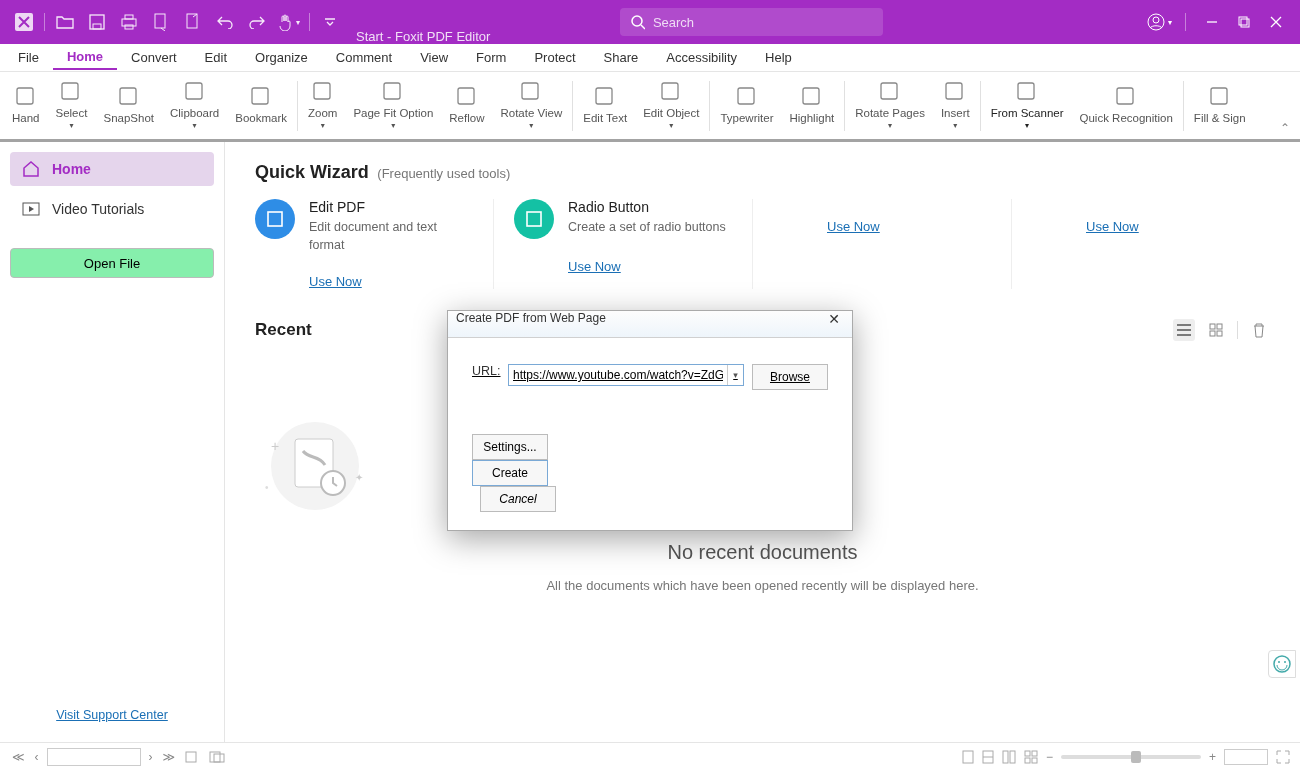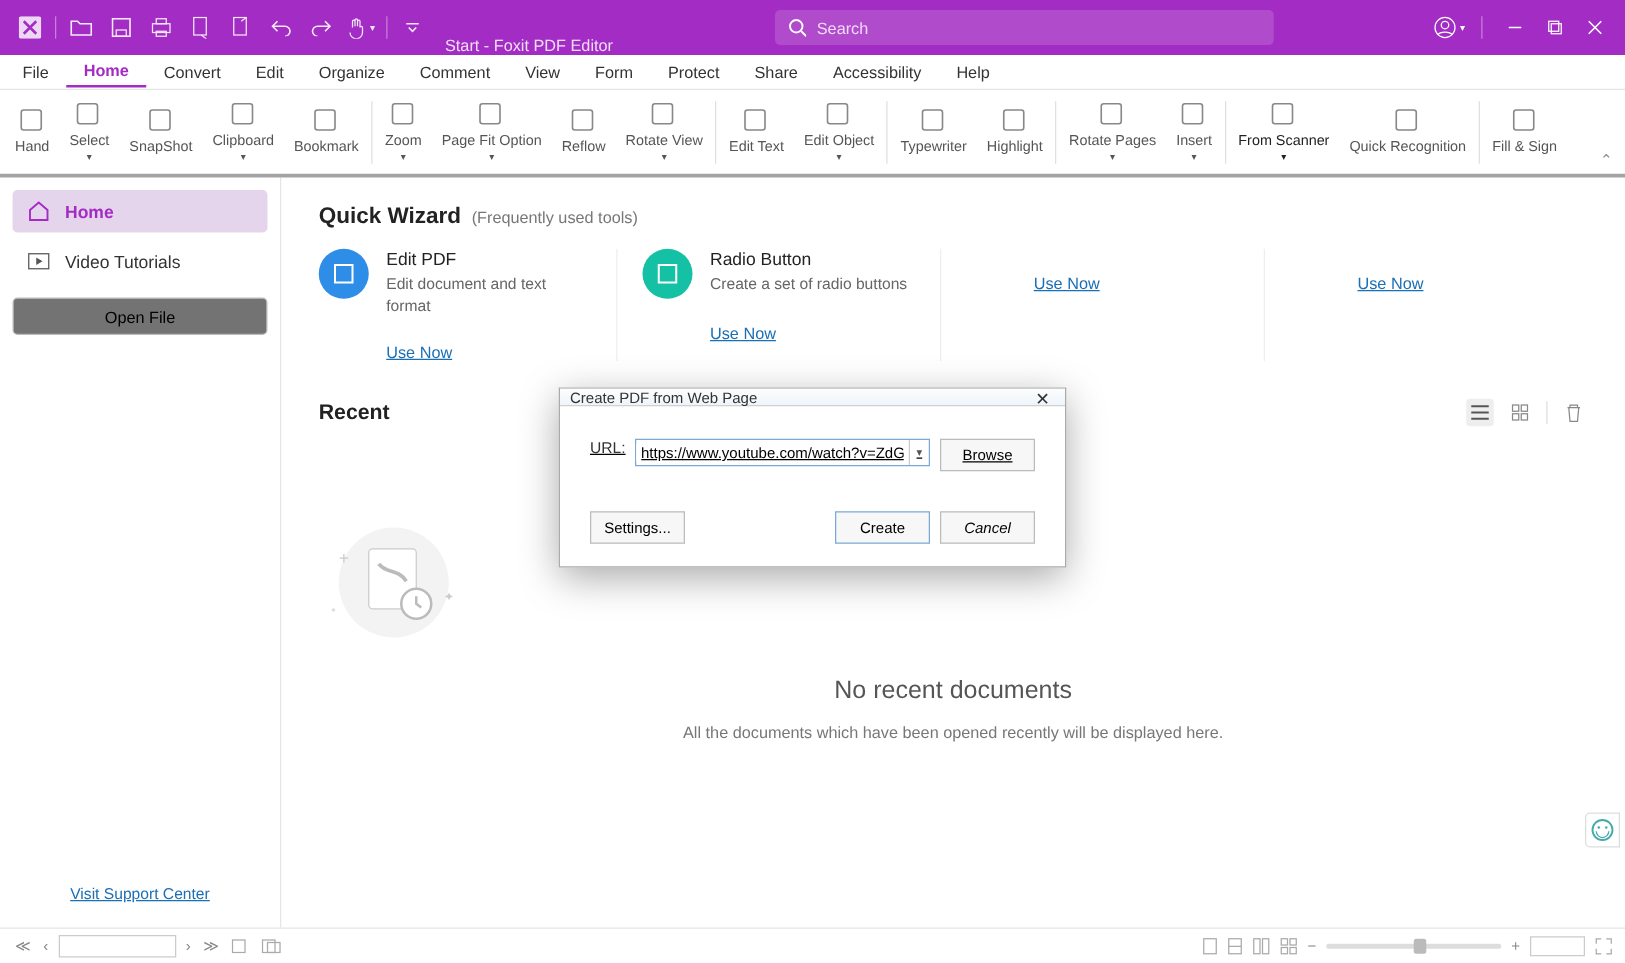--- a/index.html
+++ b/index.html
@@ -3,21 +3,21 @@
 <meta charset="utf-8">
 <style>
 * { margin: 0; padding: 0; box-sizing: border-box; font-family: "Segoe UI", Arial, sans-serif; }
 body { width: 1300px; height: 770px; overflow: hidden; background: #fff; position: relative; }
 
 
 .titlebar { height: 44px; background: #a32cc4; display: flex; align-items: center; padding: 0 8px; color: #fff; }
 .tb-icon { width: 24px; height: 24px; display: flex; align-items: center; justify-content: center; margin: 0 4px; cursor: pointer; opacity: 0.9; }
 .tb-sep { width: 1px; height: 18px; background: rgba(255,255,255,0.4); margin: 0 4px; }
 .tb-title { margin-left: 10px; font-size: 13px; color: rgba(255,255,255,0.85); margin-top: 29px; }
-.tb-search { margin-left: 130px; width: 399px; height: 28px; background: rgba(255,255,255,0.15); border-radius: 4px; display: flex; align-items: center; padding: 0 10px; }
+.tb-search { margin-left: 130px; width: 263px; height: 28px; background: rgba(255,255,255,0.15); border-radius: 4px; display: flex; align-items: center; padding: 0 10px; }
 .tb-search input { background: transparent; border: none; outline: none; color: #fff; font-size: 13px; width: 100%; margin-left: 8px; }
 .tb-search input::placeholder { color: rgba(255,255,255,0.8); }
 .tb-right { margin-left: auto; display: flex; align-items: center; }
 .tb-winbtn { width: 32px; height: 32px; display: flex; align-items: center; justify-content: center; cursor: pointer; }
 
 
 .menubar { height: 28px; display: flex; align-items: center; padding: 0 4px; border-bottom: 1px solid #e5e5e5; }
 .menubar .mitem { padding: 4px 14px; font-size: 13px; color: #333; cursor: pointer; }
 .menubar .mitem.active { color: #a32cc4; border-bottom: 2px solid #a32cc4; font-weight: 600; }
 
@@ -28,21 +28,21 @@
 .rtool .ricon { width: 24px; height: 24px; margin-bottom: 2px; }
 .rsep { width: 1px; height: 50px; background: #e0e0e0; margin: 0 2px; }
 .ribbon-collapse { position: absolute; right: 10px; bottom: 4px; font-size: 12px; color: #888; cursor: pointer; }
 
 
 .main { display: flex; height: calc(770px - 44px - 28px - 70px - 28px); }
 .sidebar { width: 225px; border-right: 1px solid #e5e5e5; padding: 10px; display: flex; flex-direction: column; }
 .side-item { display: flex; align-items: center; padding: 8px 12px; border-radius: 4px; font-size: 14px; color: #333; cursor: pointer; margin-bottom: 6px; }
 .side-item.active { background: #e5d5ec; color: #a32cc4; font-weight: 600; }
 .side-item svg { margin-right: 12px; }
-.open-file-btn { margin-top: 6px; height: 30px; border: 1px solid #bbb; border-radius: 4px; background: #737373; font-size: 13px; cursor: pointer; }
+.open-file-btn { margin-top: 16px; height: 30px; border: 1px solid #bbb; border-radius: 4px; background: #86efac; font-size: 13px; cursor: pointer; }
 .support-link { margin-top: auto; margin-bottom: 10px; text-align: center; font-size: 12.5px; color: #1a6fb5; text-decoration: underline; cursor: pointer; }
 
 .content { flex: 1; padding: 20px 30px; overflow: hidden; }
 .tw-header { font-size: 18px; font-weight: 600; color: #222; }
 .tw-sub { font-size: 13px; color: #777; font-weight: normal; margin-left: 4px; }
 .tools-row { display: flex; margin-top: 16px; }
 .tool-card { flex: 1; border-right: 1px solid #eee; padding: 0 20px 0 0; margin-right: 20px; display: flex; flex-direction: column; }
 .tool-card:last-child { border-right: none; margin-right: 0; }
 .tc-top { display: flex; }
 .tc-icon { width: 40px; height: 40px; border-radius: 50%; flex-shrink: 0; margin-right: 14px; display:flex; align-items:center; justify-content:center; }
@@ -57,30 +57,30 @@
 .recent-tools .vbtn.active { background:#eee; border-radius:3px; }
 .recent-tools .vsep { width:1px; height:18px; background:#ddd; }
 
 .empty-area { text-align:center; margin-top: 80px; color:#888; }
 .empty-title { font-size: 20px; color:#555; margin-top: 20px; }
 .empty-sub { font-size: 13px; color:#777; margin-top: 14px; }
 
 
 .overlay { position:absolute; inset:0; }
 .dialog { position:absolute; left:447px; top:310px; width:406px; background:#fff; border:1px solid #aaa; box-shadow: 0 8px 30px rgba(0,0,0,0.35); }
-.dlg-title { height:14px; background: linear-gradient(#fdfdfd,#eef5fb); border-bottom:1px solid #d0d0d0; display:flex; align-items:flex-start; padding:0 8px; font-size:12px; color:#333; }
+.dlg-title { height:27px; background: linear-gradient(#fdfdfd,#eef5fb); border-bottom:1px solid #d0d0d0; display:flex; align-items:flex-start; padding:0 8px; font-size:12px; color:#333; }
 .dlg-close { margin-left:auto; cursor:pointer; font-size:14px; color:#333; padding:0 4px; }
 .dlg-body { padding: 26px 24px 18px 24px; }
 .dlg-row { display:flex; align-items:flex-start;text-decoration:underline; }
 .dlg-label { width:36px; font-size:12.5px; color:#333; }
 .dlg-input-wrap { flex:1; display:flex; align-items:center; border:1px solid #7aa9d6; height:22px; }
 .dlg-input-wrap input { flex:1; border:none; outline:none; font-size:12px; padding:0 4px; }
 .dlg-dd { width:16px; height:20px; border-left:1px solid #ccc; display:flex; align-items:center; justify-content:center; font-size:9px; color:#555; cursor:pointer; }
 .dlg-browse { margin-left:8px; width:76px; height:26px; font-size:12px; border:1px solid #bbb; background:#f7f7f7; cursor:pointer; }
-.dlg-actions { display:flex; margin-top: 32px; }
+.dlg-actions { display:flex; margin-top: 44px; flex-direction: column; }
 .dlg-btn { width:76px; height:26px; font-size:12px; border:1px solid #bbb; background:#f7f7f7; cursor:pointer; }
 .dlg-btn.primary { border:1px solid #7aa9d6; }
 .dlg-actions .spacer { flex:1; }
 .dlg-actions .dlg-btn + .dlg-btn { margin-left:8px;font-style:italic; }
 
 
 .statusbar { position:absolute; bottom:0; left:0; right:0; height:28px; border-top:1px solid #e5e5e5; display:flex; align-items:center; padding:0 10px; color:#888; font-size:12px; }
 .sb-nav { display:flex; align-items:center; gap:6px; }
 .sb-nav .nbtn { cursor:pointer; padding:0 2px; }
 .sb-pagebox { width:94px; height:18px; border:1px solid #ccc; }

